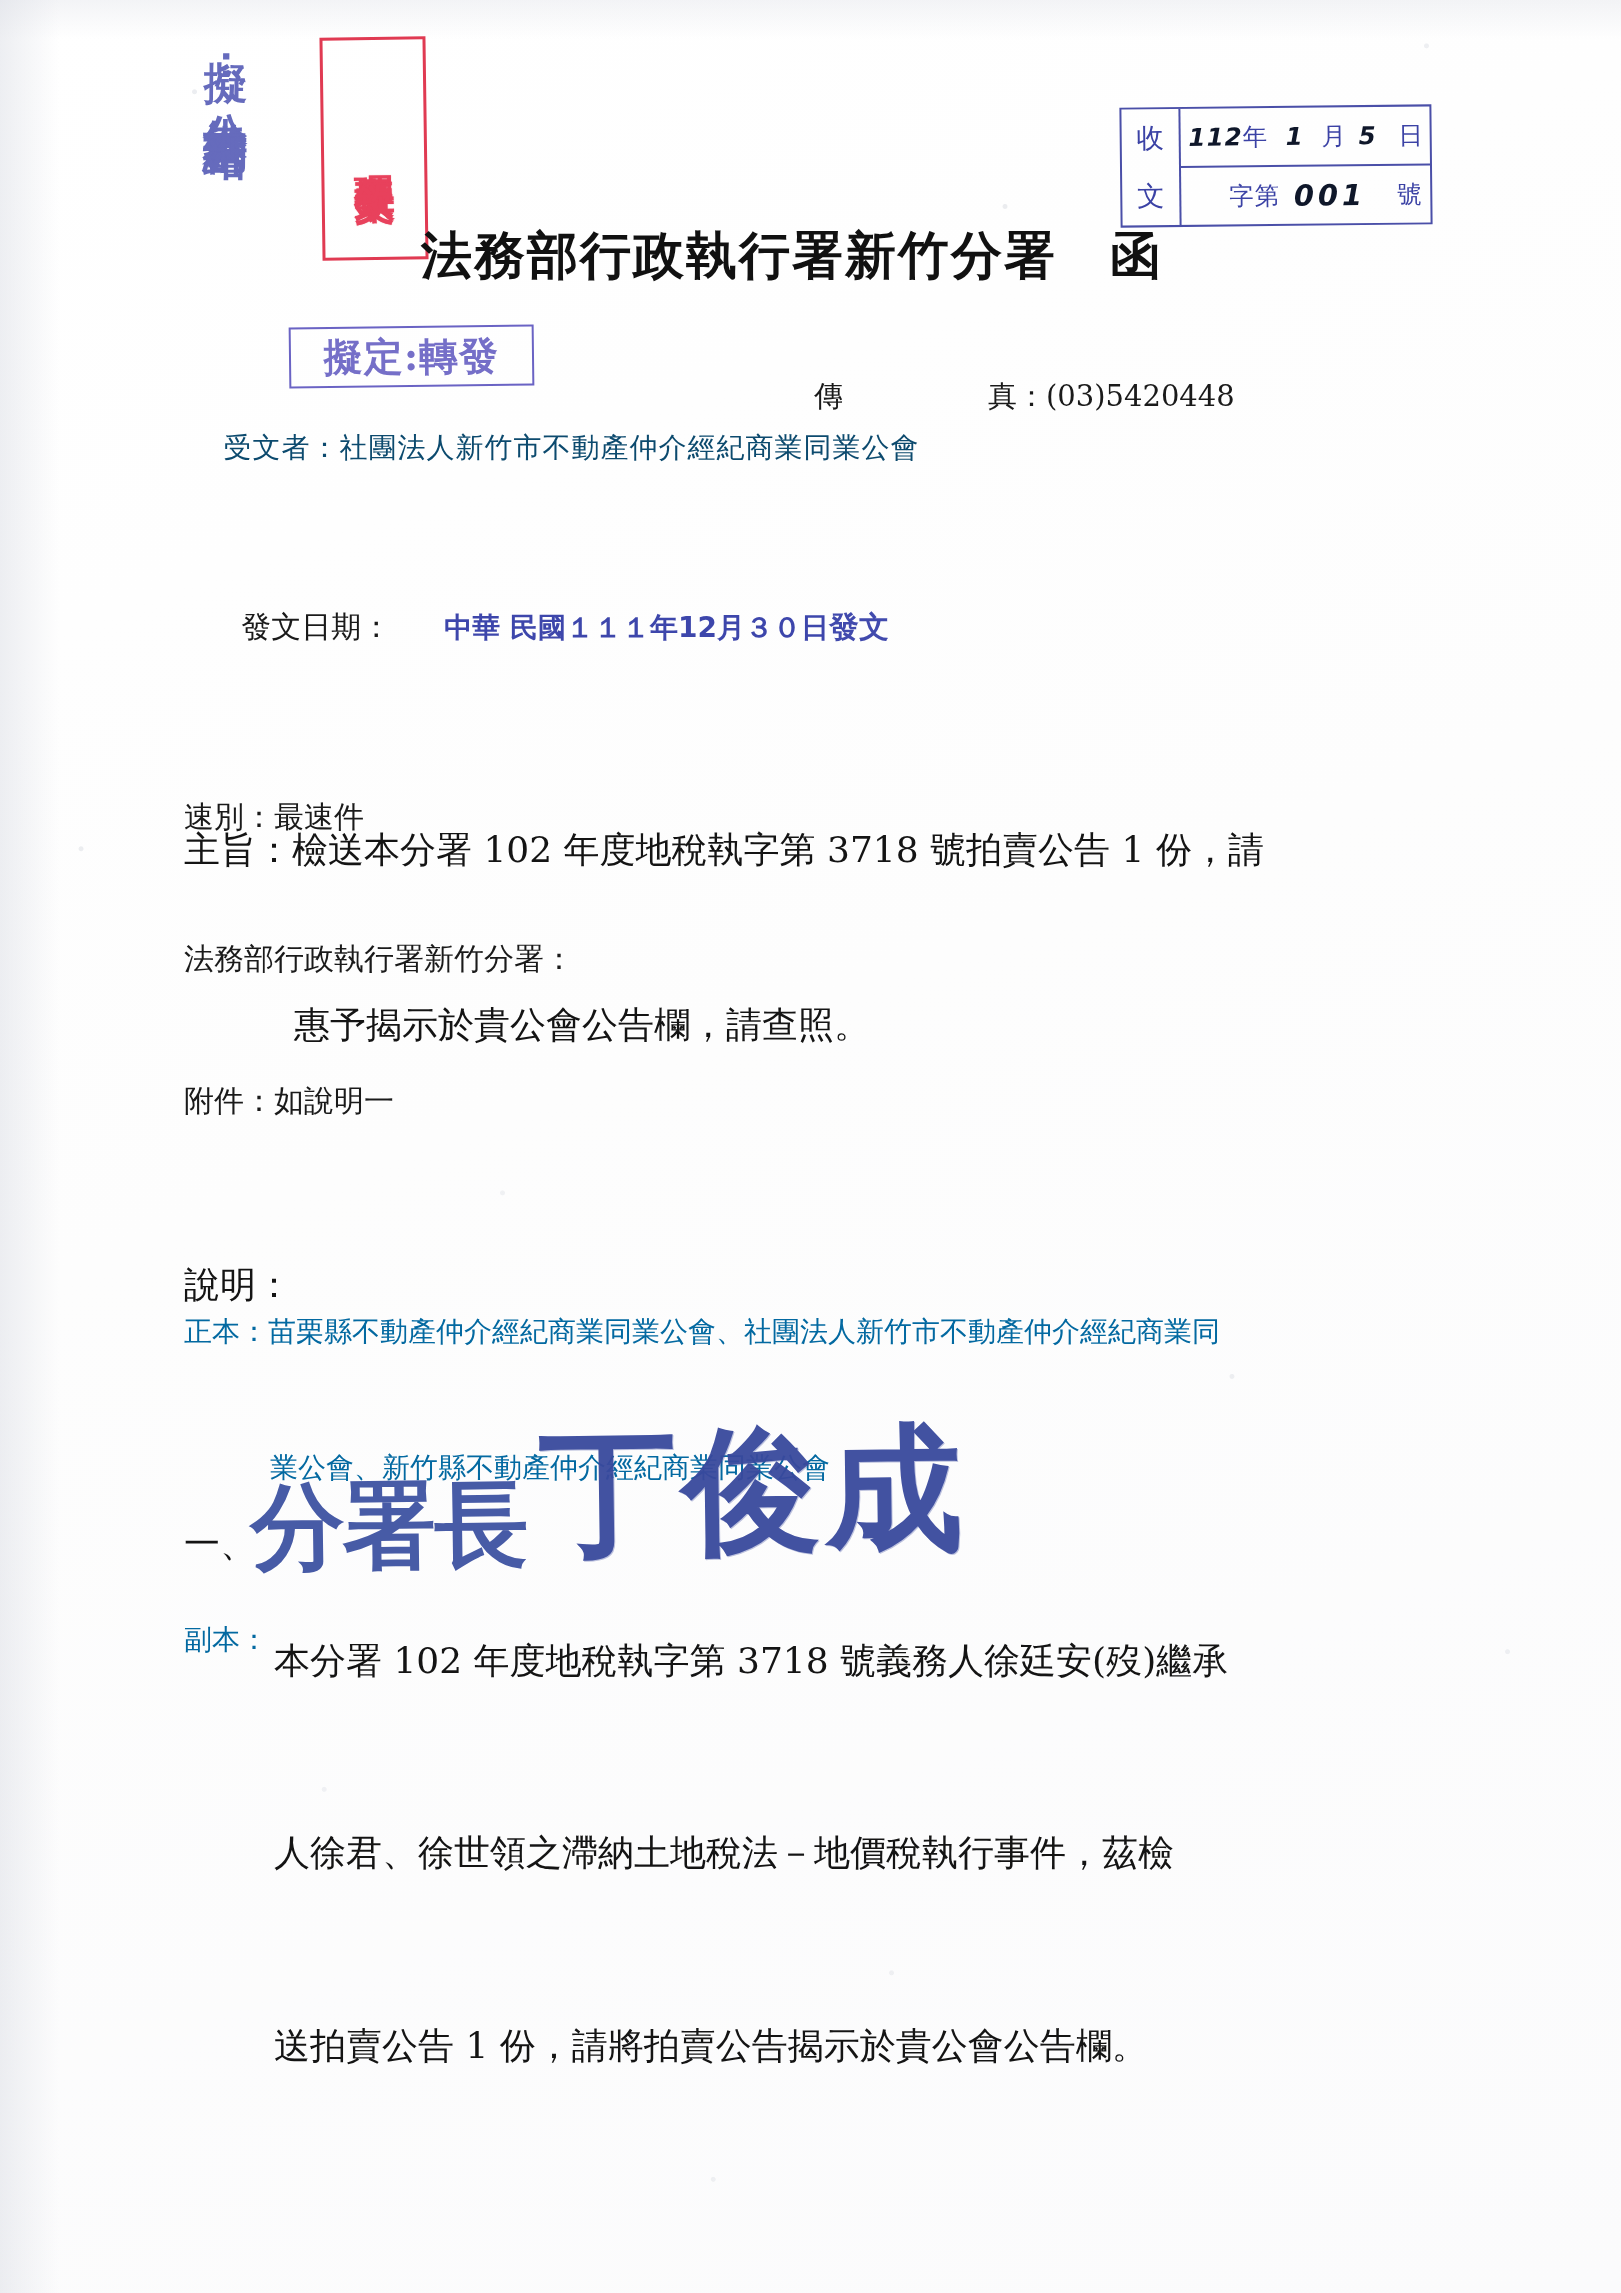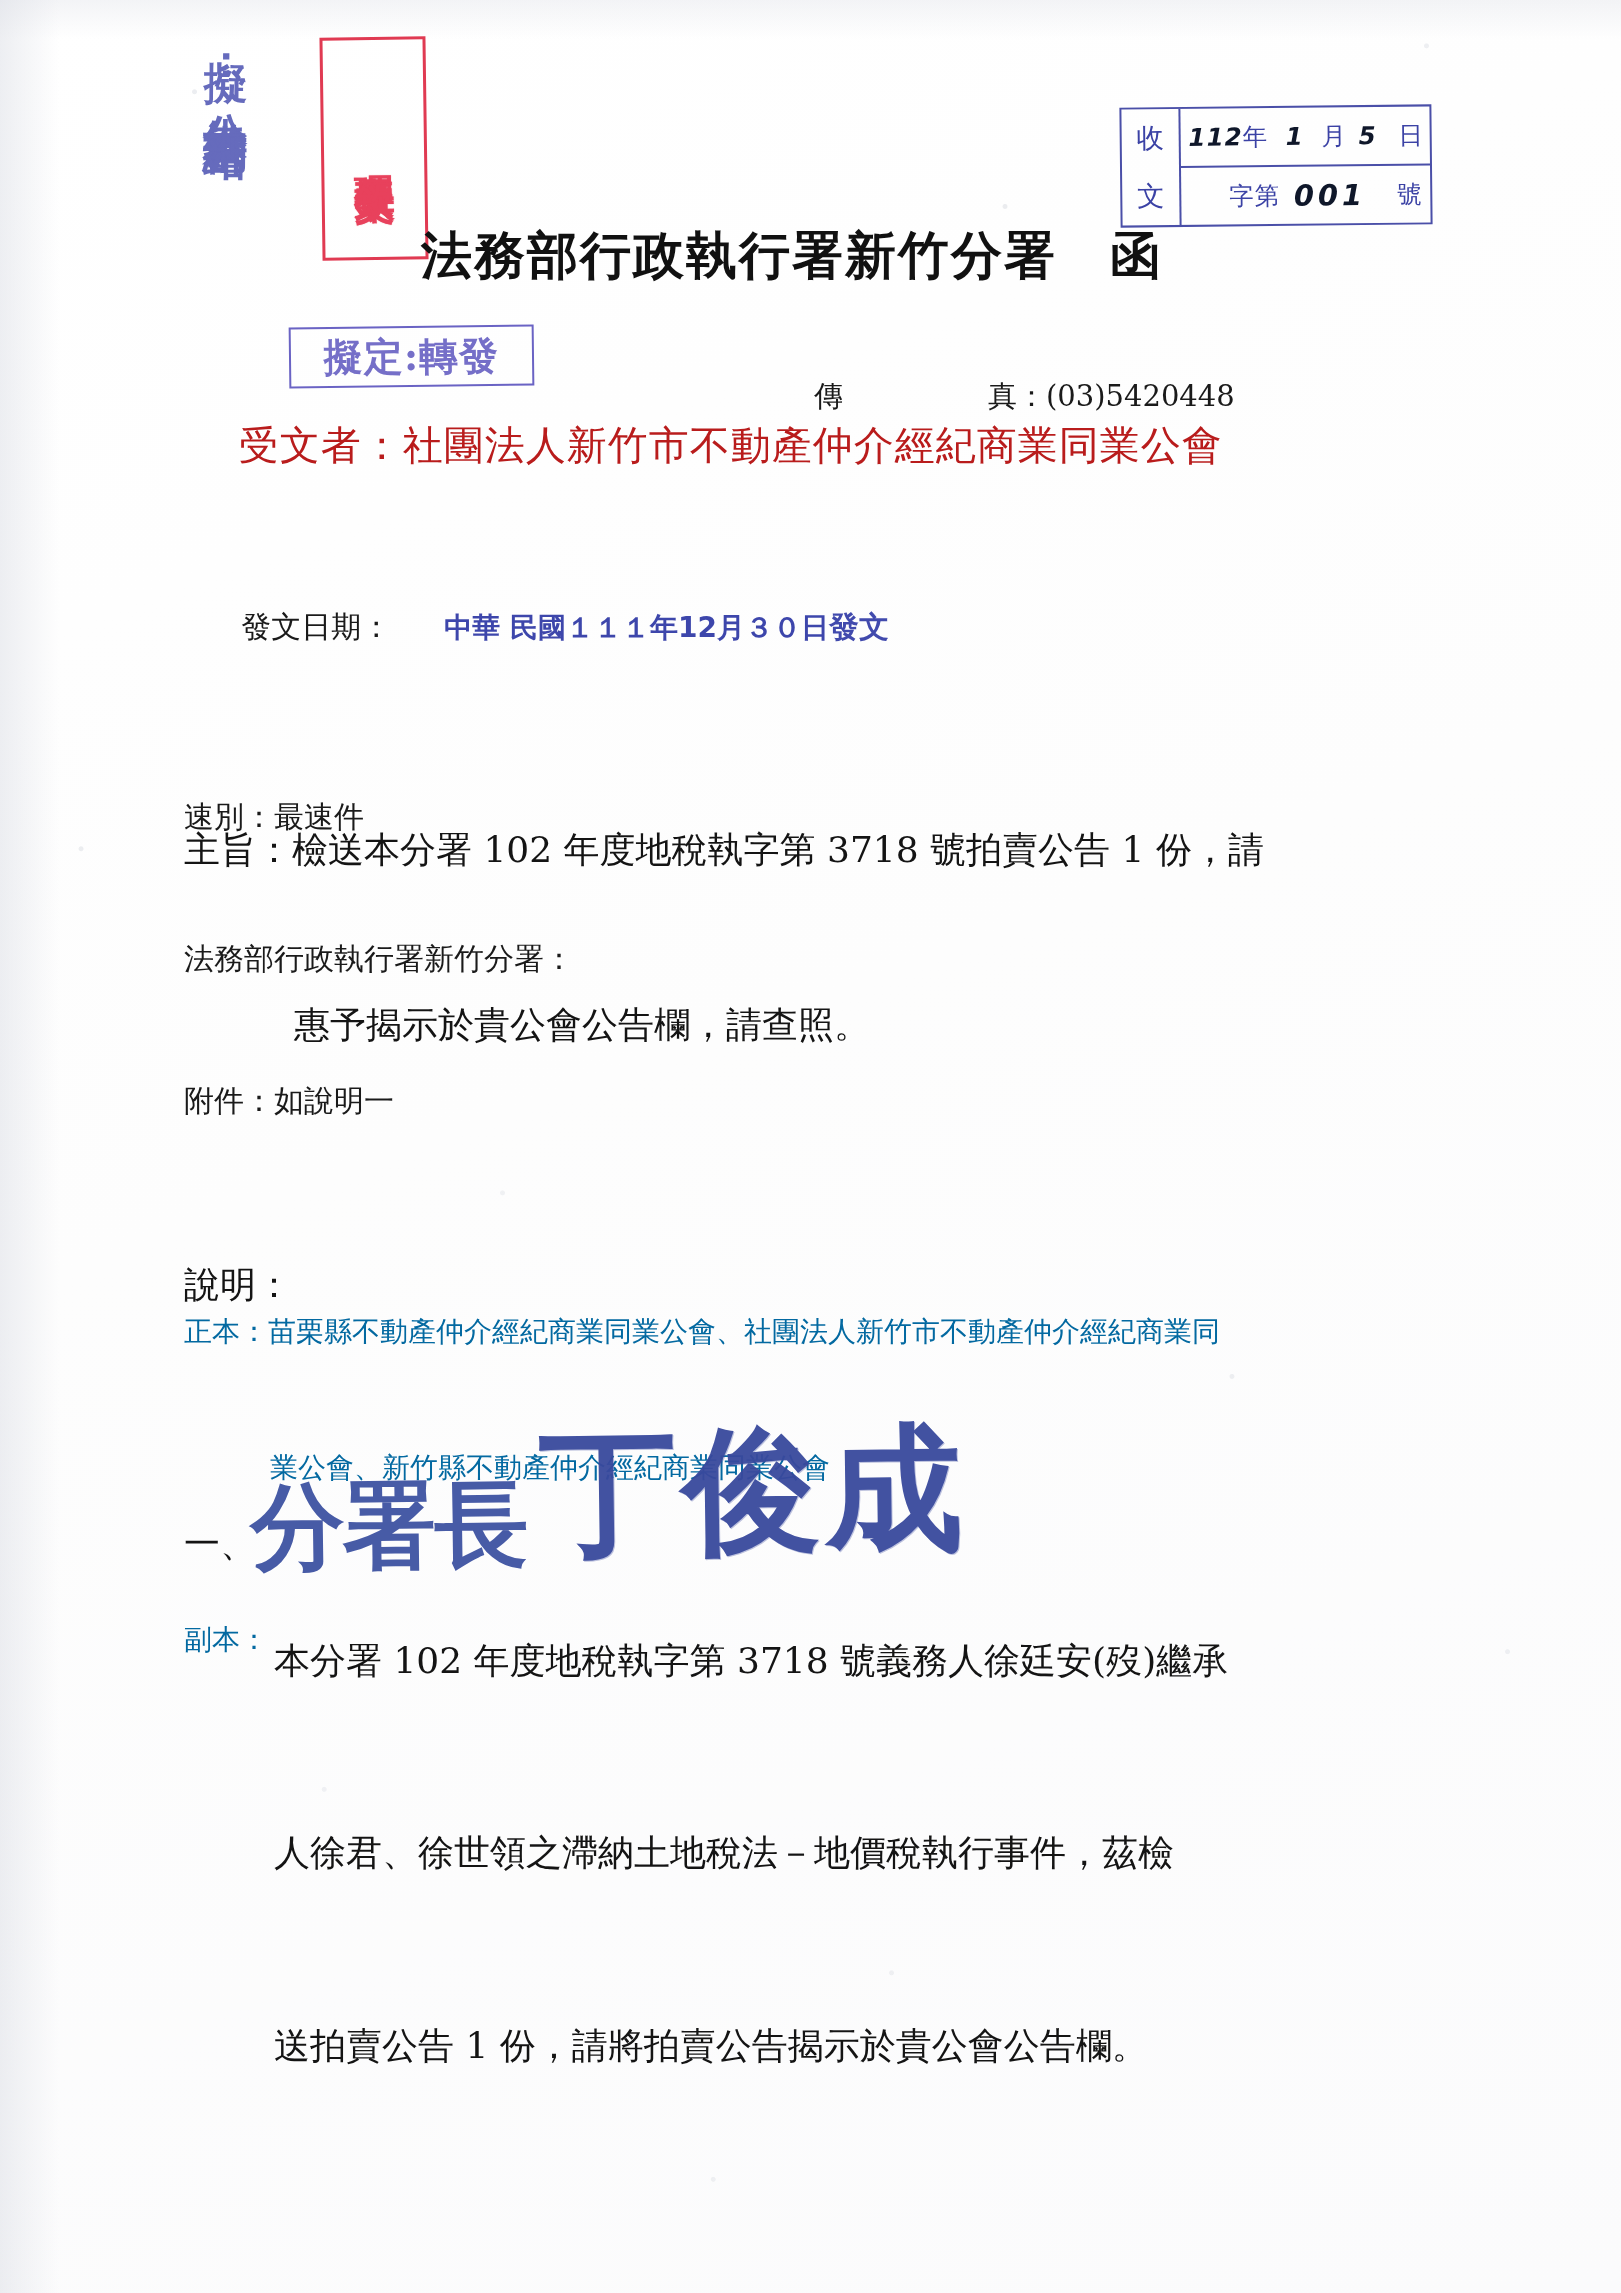--- a/index.html
+++ b/index.html
@@ -186,24 +186,24 @@
     font-size: 29px;
     line-height: 1.42;
     color: #1a1a1a;
     white-space: pre;
   }
 
   
   .recipient {
     position: absolute;
     left: 184px;
-    top: 372px;
-    font-size: 40px;
+    top: 396px;
+    font-size: 28px;
     letter-spacing: 1px;
-    color: #b91c1c;
+    color: #0c4a6e;
     white-space: pre;
   }
 
   
   .meta {
     position: absolute;
     left: 184px;
     top: 461px;
     font-size: 30px;
     line-height: 1.58;

